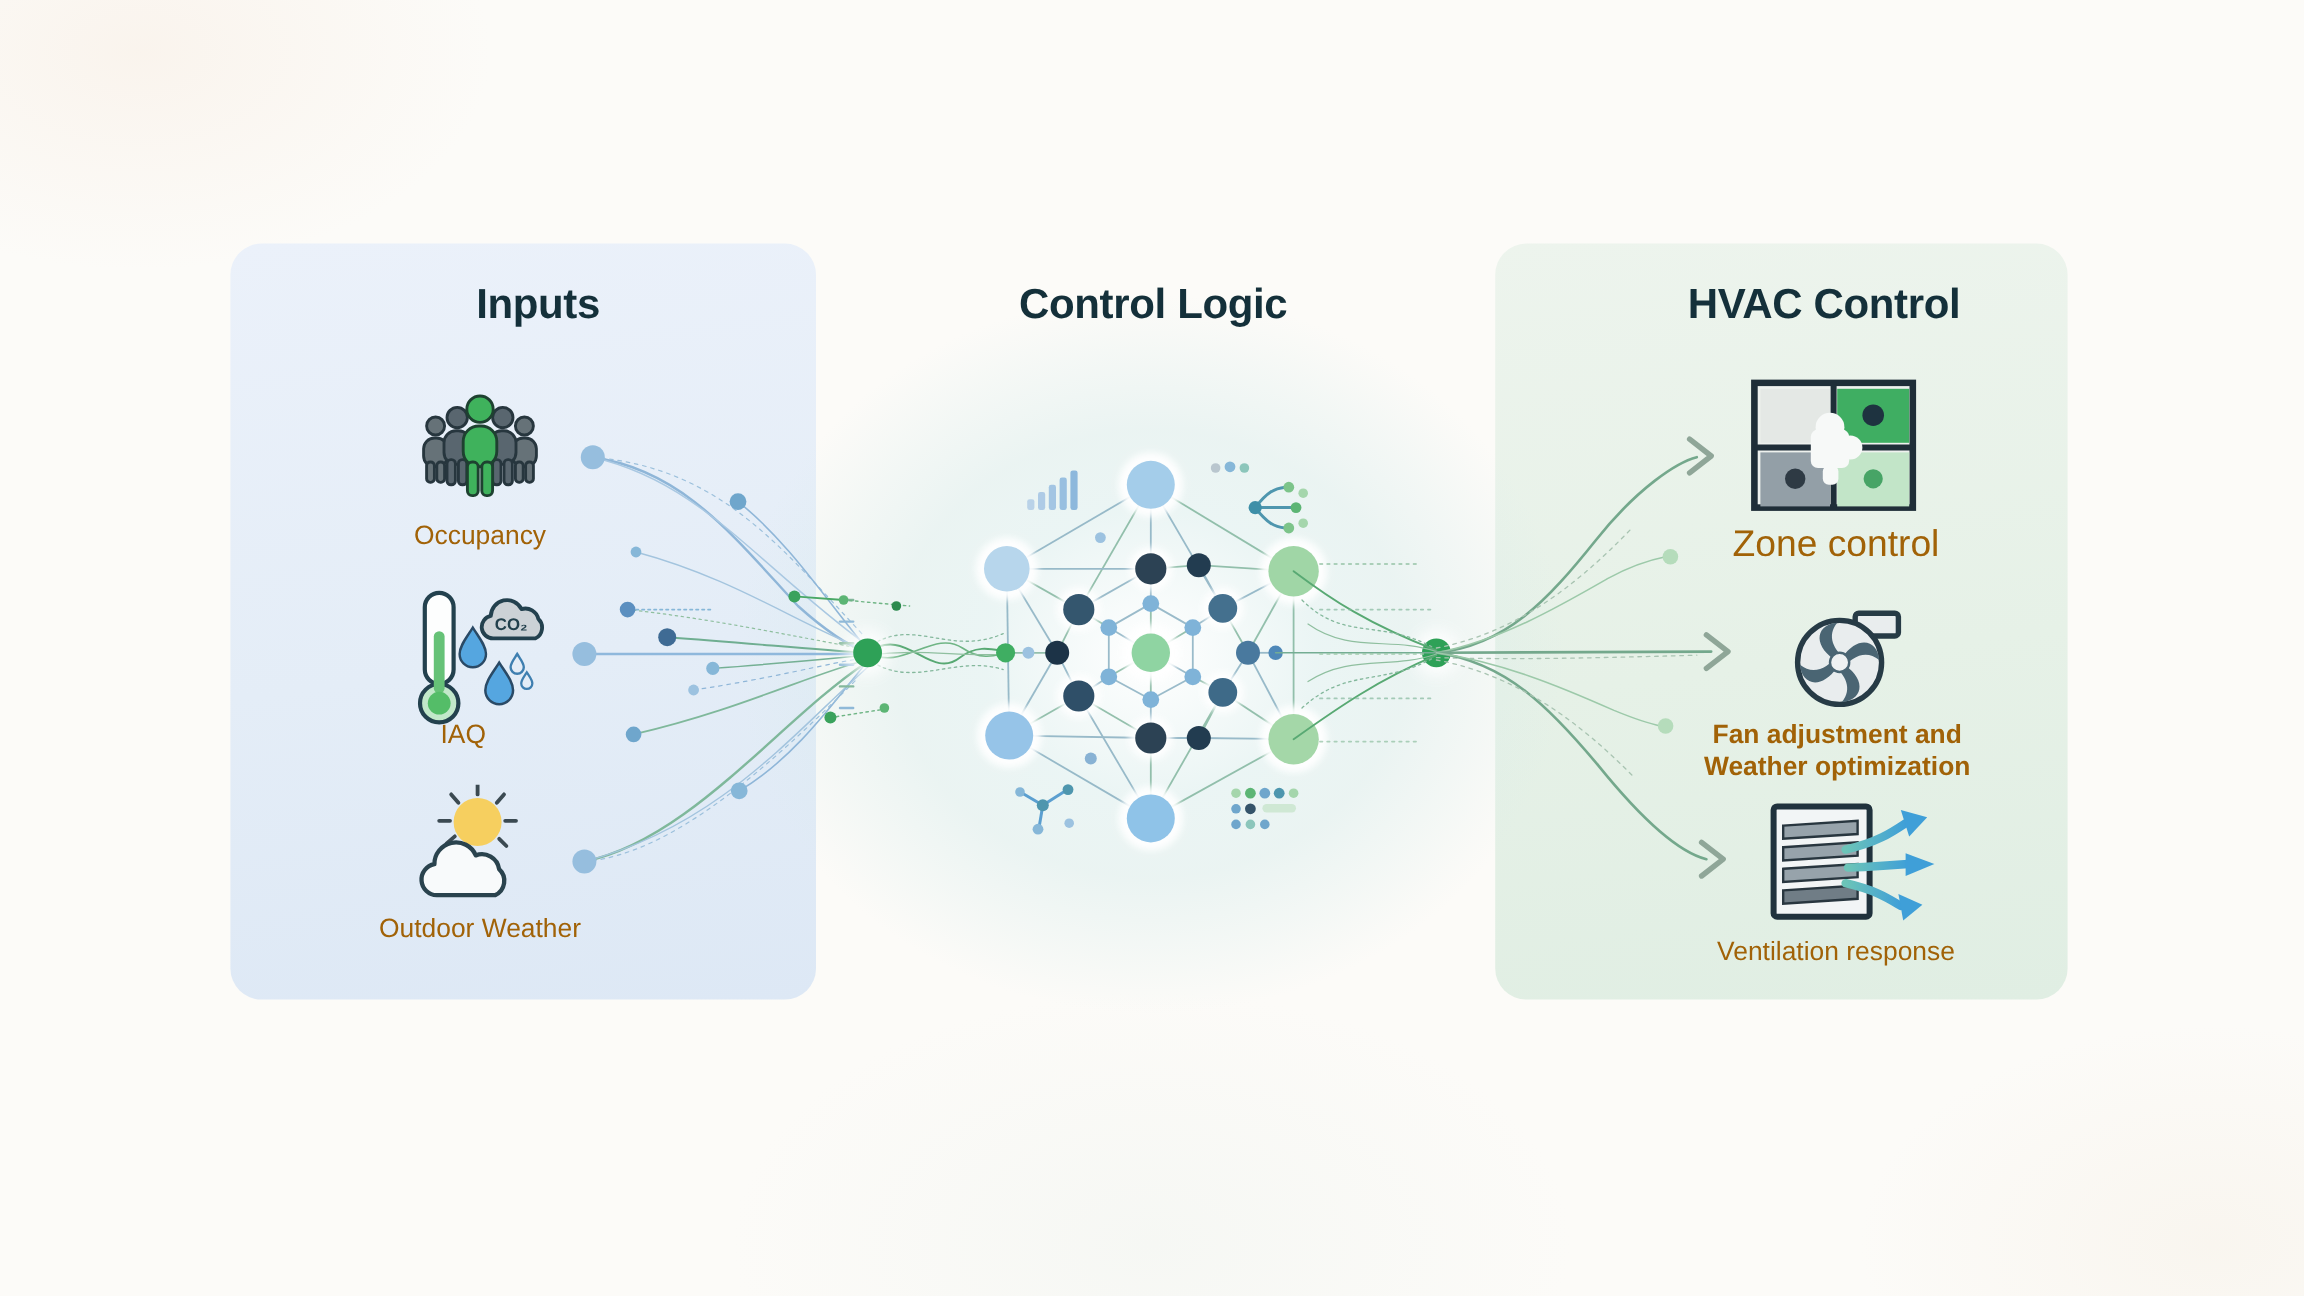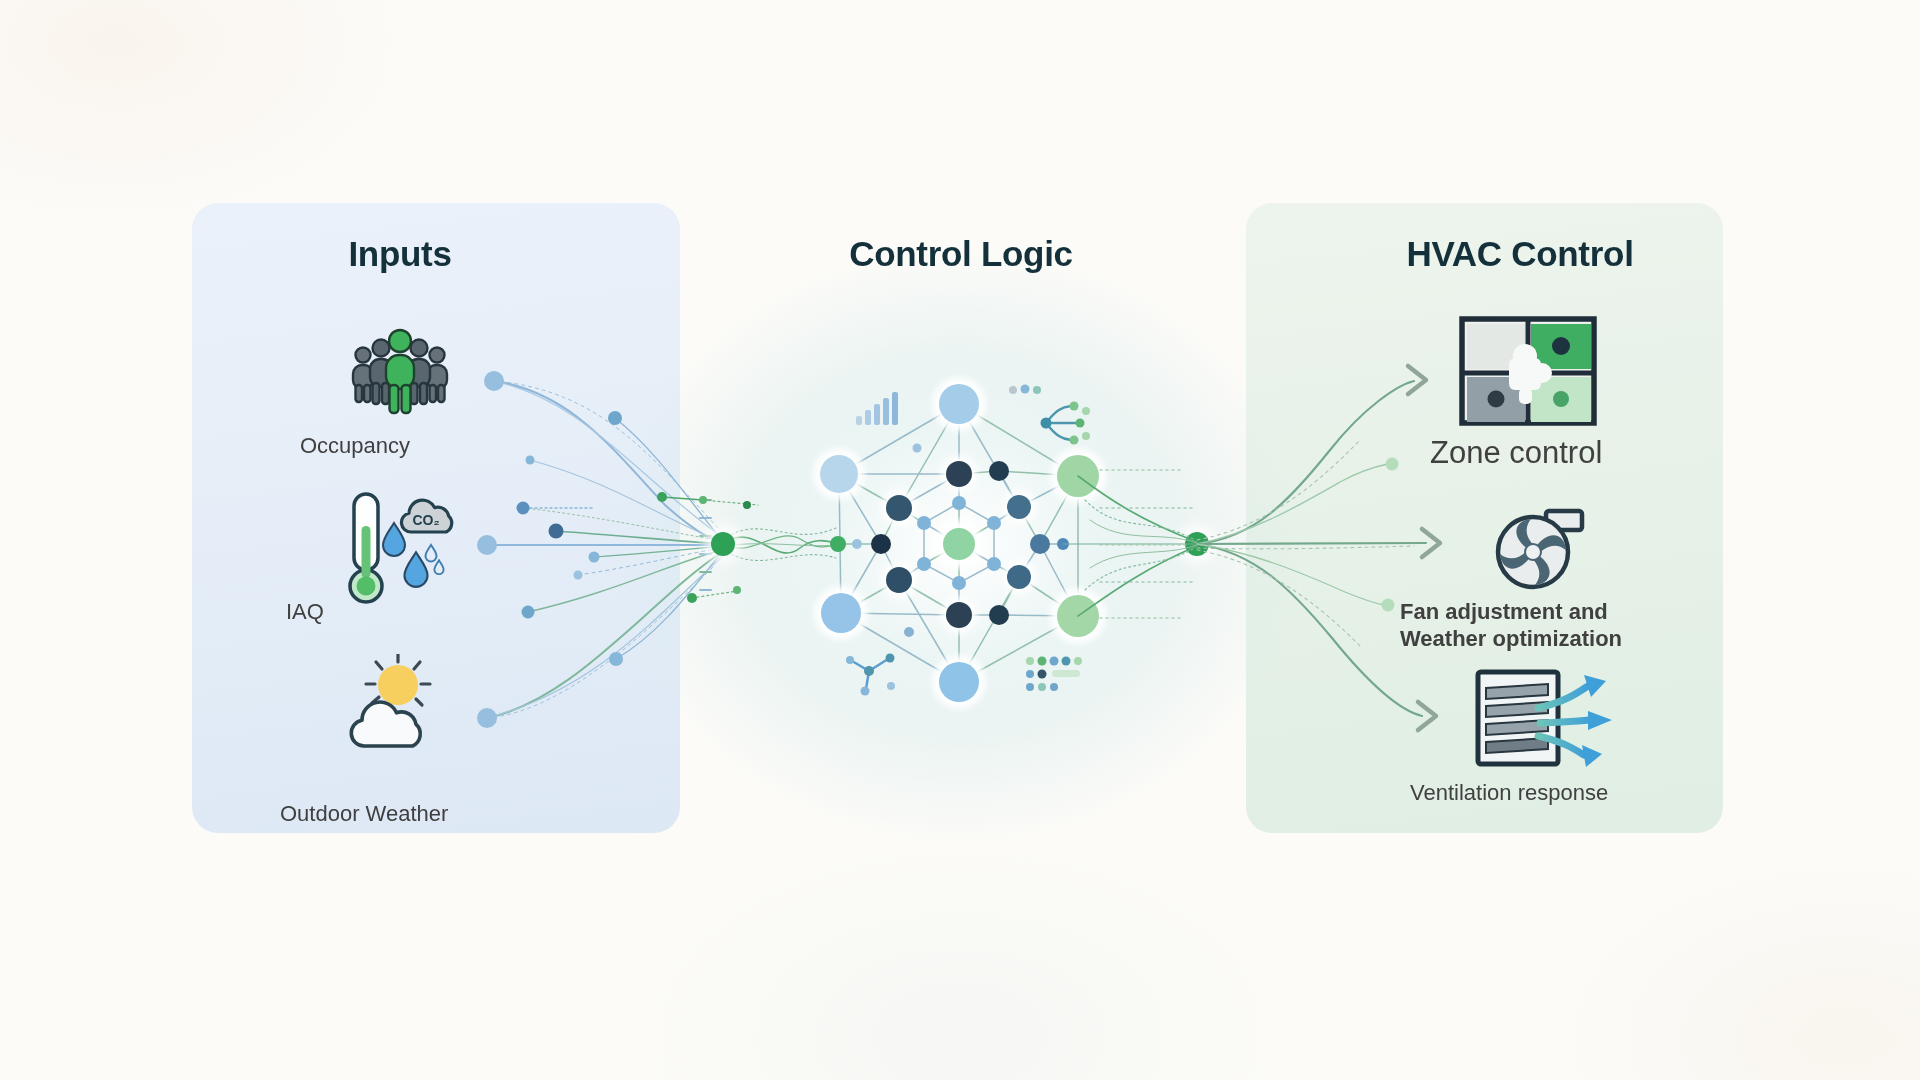--- a/index.html
+++ b/index.html
@@ -32,40 +32,40 @@
     background:
       radial-gradient(closest-side, rgba(255,255,255,.95) 0%, rgba(229,243,243,.75) 40%, rgba(213,235,235,.45) 62%, rgba(213,235,235,0) 100%);
     pointer-events:none;
   }
   .title{
     position:absolute;text-align:center;
     font-size:35px;font-weight:700;letter-spacing:-.3px;
     color:#14303a;
   }
   .label{
-    position:absolute;
-    font-size:22px;color:#404040;line-height:27px;
+    position:absolute;text-align:center;
+    font-size:22px;color:#a16207;line-height:27px;
   }
   svg{display:block;}
   #scene{position:absolute;left:0;top:0;pointer-events:none;}
 </style>
 </head>
 <body>
 
 <div class="panel panel-inputs"></div>
 <div class="panel panel-actions"></div>
 <div class="abs center-glow"></div>
 
-<div class="title" style="left:300px;top:234px;width:200px;">Inputs</div>
+<div class="title" style="left:300px;top:234px;width:200px;text-align:right;">Inputs</div>
 <div class="title" style="left:811px;top:234px;width:300px;">Control Logic</div>
 <div class="title" style="left:1370px;top:234px;width:300px;">HVAC Control</div>
 
 <div class="label" style="left:300px;top:432px;width:200px;">Occupancy</div>
 <div class="label" style="left:286px;top:598px;width:200px;">IAQ</div>
-<div class="label" style="left:280px;top:800px;width:240px;">Outdoor Weather</div>
+<div class="label" style="left:280px;top:760px;width:240px;">Outdoor Weather</div>
 
 <div class="label" style="left:1430px;top:439px;width:200px;font-size:31px;">Zone control</div>
 <div class="label" style="left:1400px;top:598px;width:262px;font-weight:bold;">
   <span style="display:block">Fan adjustment and</span>
   <span style="display:block">Weather optimization</span>
 </div>
 <div class="label" style="left:1410px;top:779px;width:240px;">Ventilation response</div>
 
 <svg id="scene" width="1920" height="1080" viewBox="0 0 1920 1080">
   <defs>

